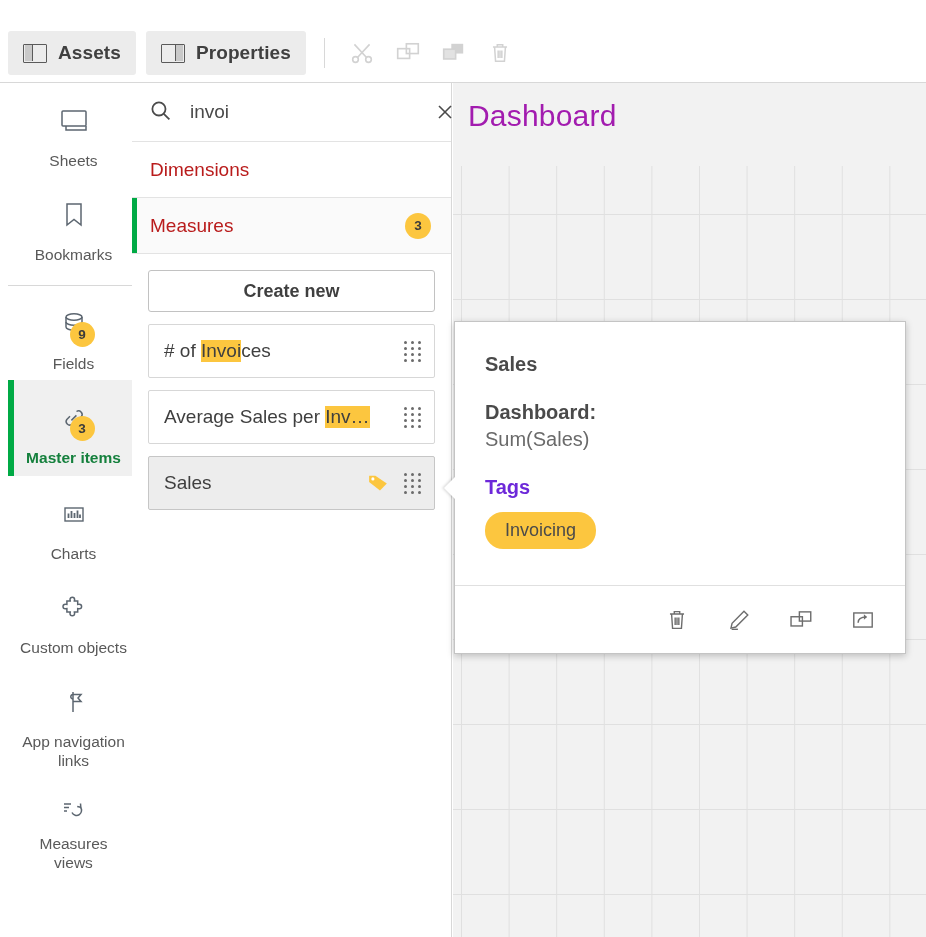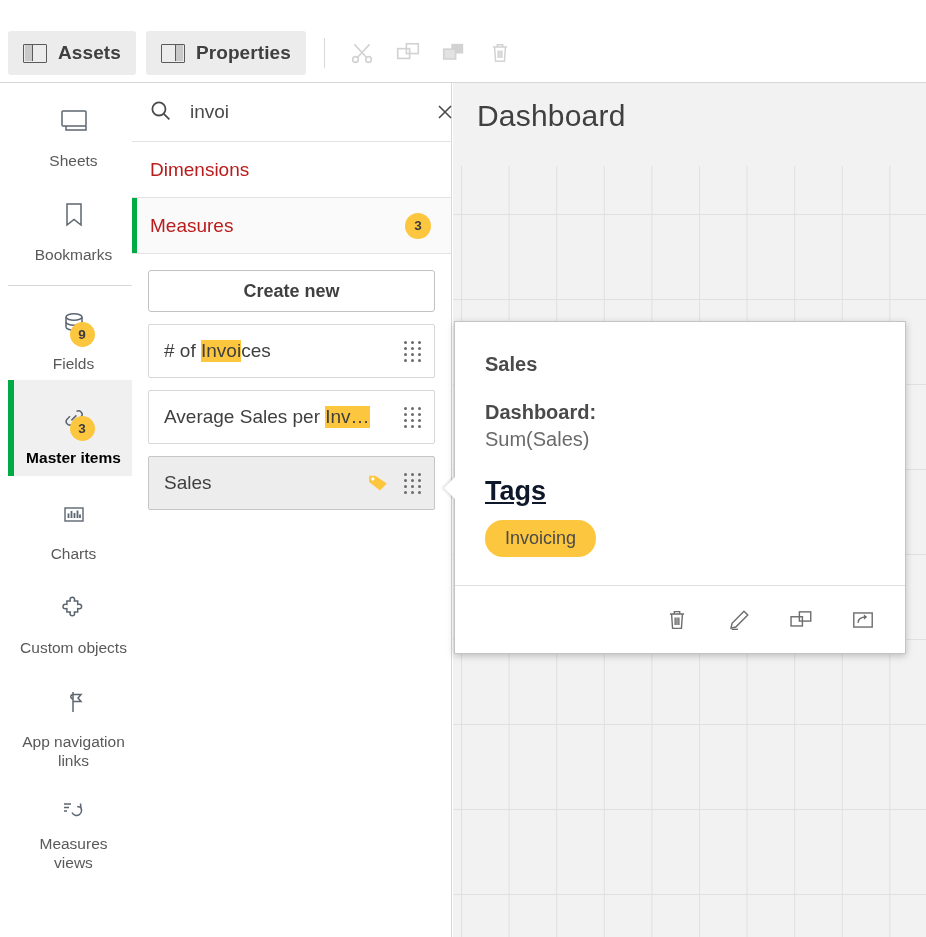--- a/index.html
+++ b/index.html
@@ -93,21 +93,21 @@
     height: 1px; background: #d8d8d8; margin: 14px 0 0 0;
   }
   .rail-ico-wrap { position: relative; width: 44px; height: 40px;
     display:flex; align-items:center; justify-content:center; }
   .rail-label {
     margin-top: 10px;
     font-size: 15.5px; color: #595959;
     text-align: center; line-height: 19px;
     max-width: 110px;
   }
-  .rail-item.sel .rail-label { color: #000000; font-weight: 700; }
+  .rail-item.sel .rail-label { color: #15803d; font-weight: 700; }
   .badge {
     position: absolute;
     width: 25px; height: 25px; border-radius: 50%;
     background: #fcc63f;
     color: #3b3b3b; font-size: 13.5px; font-weight: 700;
     display: flex; align-items: center; justify-content: center;
     line-height: 1;
   }
   .badge.on-icon { right: 1px; bottom: -3px; }
 
@@ -206,22 +206,22 @@
   }
   .grid {
     position: absolute; left: 0; top: 83px; right: 0; bottom: 0;
     background-image:
       linear-gradient(to right, #e0e0e0 1px, transparent 1px),
       linear-gradient(to bottom, #e0e0e0 1px, transparent 1px);
     background-size: 47.6px 85px;
     background-position: 8px 48px;
   }
   .canvas-title {
-    position: absolute; left: 24px; top: 16px;
-    font-size: 30px; color: #404040;
+    position: absolute; left: 15px; top: 16px;
+    font-size: 30px; color: #a21caf;
     letter-spacing: .2px;
   }
 
   
   .popover {
     position: absolute; left: 454px; top: 297px;
     width: 452px; height: 333px;
     background: #ffffff;
     border: 1px solid #c4c4c4;
     box-shadow: 0 2px 7px rgba(0,0,0,.22);
@@ -241,23 +241,22 @@
     margin-bottom: 25px;
   }
   .pop-sect-label {
     font-size: 20px; font-weight: 700; color: #4a4a4a;
     margin-bottom: 4px;
   }
   .pop-sect-value {
     font-size: 20px; color: #6a6a6a; margin-bottom: 25px;
   }
   .pop-tags-label {
-    font-size: 27px; font-weight: 700; color: #0f172a;
+    font-size: 20px; font-weight: 700; color: #6d28d9;
     margin-bottom: 13px;
-    text-decoration: underline;
   }
   .tag-pill {
     display: inline-block;
     background: #fcc63f; color: #4a4a4a;
     font-size: 18px;
     border-radius: 18px;
     padding: 8px 20px;
   }
   .pop-footer {
     position: absolute; left: 0; right: 0; bottom: 0;

